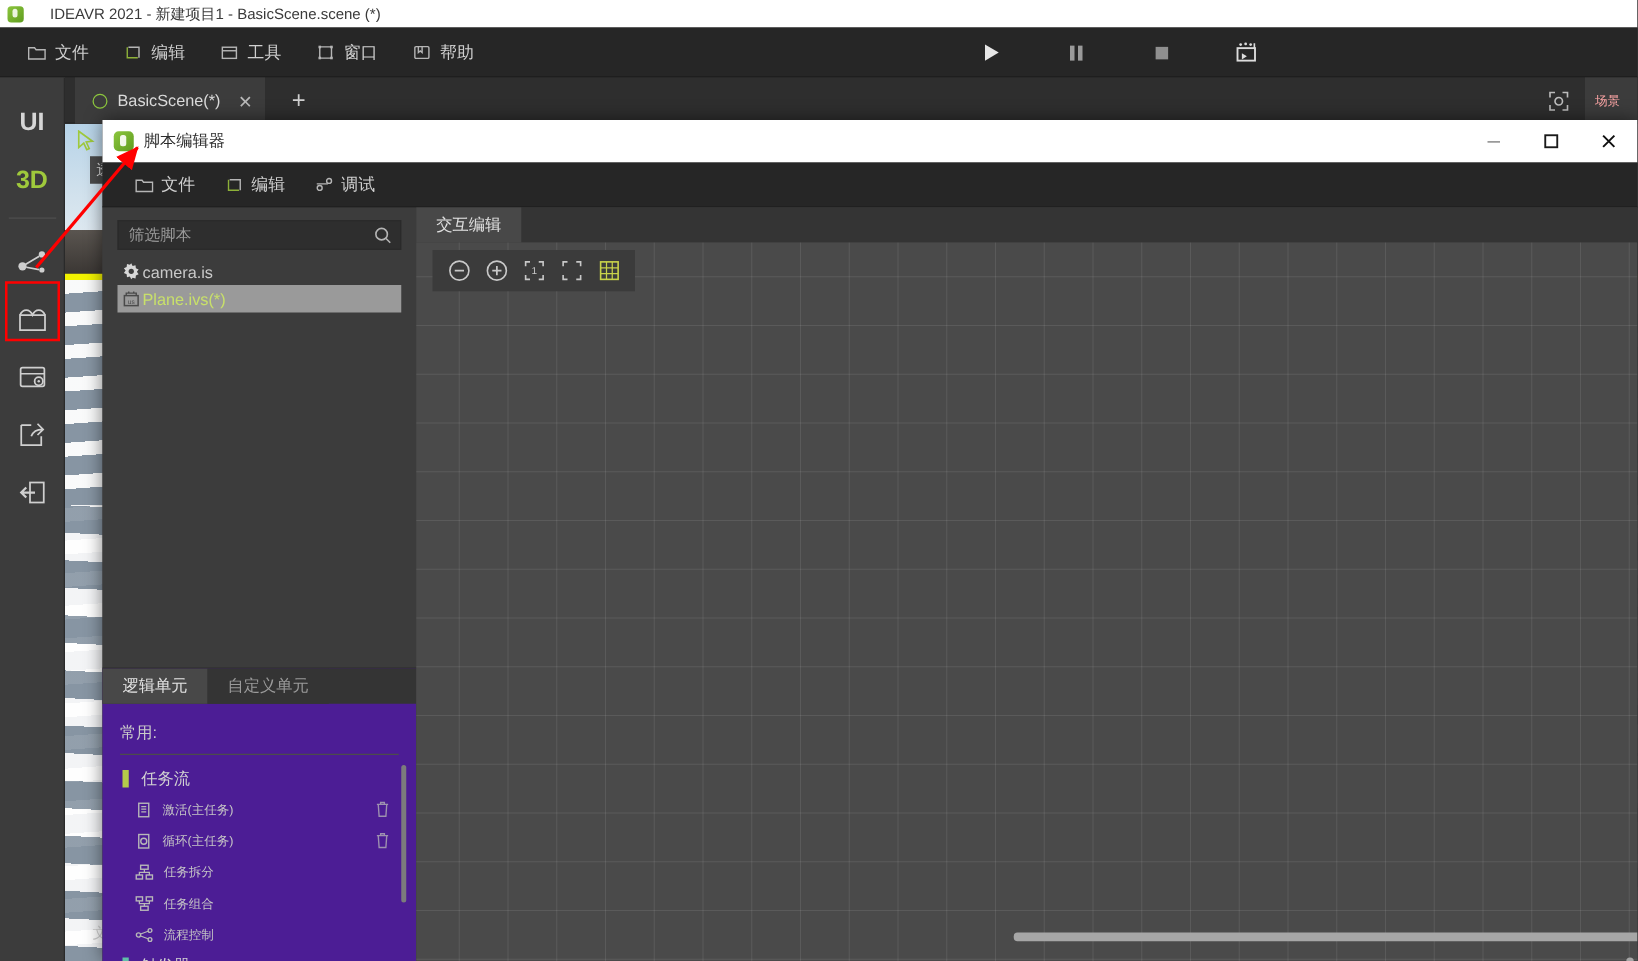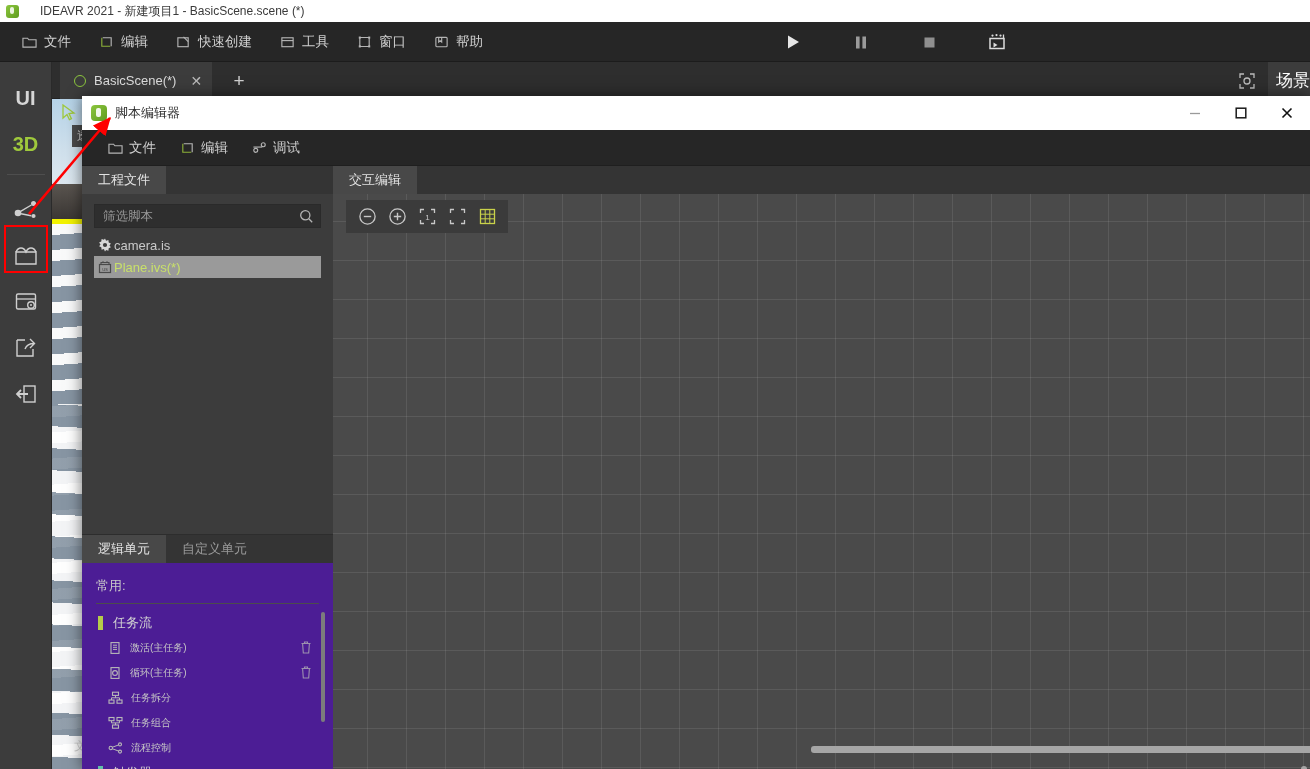--- a/index.html
+++ b/index.html
@@ -55,21 +55,21 @@
     position:absolute; left:222px; top:0; width:34px; height:37px;
     display:flex; align-items:center; justify-content:center;
     color:#cfcfcf; font-size:19px; cursor:default;
   }
   .tab-right-ic{
     position:absolute; left:1236px; top:8px; width:22px; height:22px;
     display:flex; align-items:center; justify-content:center;
   }
   .scene-panel-tab{
     position:absolute; left:1268px; top:0; width:42px; height:37px;
-    background:#3c3c3c; color:#ffffff; font-size:17px;
+    background:#3c3c3c; color:#fca5a5; font-size:10px;
     display:flex; align-items:center; padding-left:8px; overflow:hidden;
   }
 
   
   .viewport{
     position:absolute; left:0; top:99px; width:1310px; height:670px;
     background:#3a3a3a; overflow:hidden;
   }
   .vp-left-bar{
     position:absolute; left:0; top:0; width:52px; height:670px; background:#3a3a3a;
@@ -275,27 +275,20 @@
       </div>
 
       <div class="menu-item">
         <svg class="menu-ic" viewBox="0 0 16 14">
             <path d="M3 2.5v9h9" fill="none" stroke="#9fc93c" stroke-width="1.2"></path>
             <path d="M13 11.5v-9h-9" fill="none" stroke="#cfcfcf" stroke-width="1.2"></path>
           </svg>
         <span>编辑</span>
       </div>
 
-      <div class="menu-item">
-        <svg class="menu-ic" viewBox="0 0 16 14">
-            <rect x="2" y="2.5" width="11" height="9.5" fill="none" stroke="#cfcfcf" stroke-width="1.2"></rect>
-            <path d="M8 1.5l5 5" stroke="#cfcfcf" stroke-width="1.2" fill="none"></path>
-          </svg>
-        <span>快速创建</span>
-      </div>
 
       <div class="menu-item">
         <svg class="menu-ic" viewBox="0 0 16 14">
             <rect x="2" y="2.5" width="12" height="9.5" fill="none" stroke="#cfcfcf" stroke-width="1.2"></rect>
             <path d="M2 5.5h12" stroke="#cfcfcf" stroke-width="1.2"></path>
           </svg>
         <span>工具</span>
       </div>
 
       <div class="menu-item">
@@ -469,23 +462,20 @@
             <circle cx="12" cy="3.5" r="2.1" fill="none" stroke="#cfcfcf" stroke-width="1.2"></circle>
             <path d="M1.5 6h9.5" stroke="#cfcfcf" stroke-width="1.2"></path>
           </svg>
         <span>调试</span>
       </div>
     </div>
 
     <div class="dlg-body">
 
       <div class="left-col">
-        <div class="tabrow">
-          <div class="ptab active">工程文件</div>
-        </div>
 
         <div class="filter-wrap">
           <div class="filter-box">
             <input type="text" placeholder="筛选脚本" style="">
             <svg width="15" height="15" viewBox="0 0 15 15">
                 <circle cx="6.3" cy="6.3" r="4.6" fill="none" stroke="#b4b4b4" stroke-width="1.3"></circle>
                 <path d="M9.8 9.8l3.4 3.4" stroke="#b4b4b4" stroke-width="1.3"></path>
               </svg>
           </div>
         </div>

